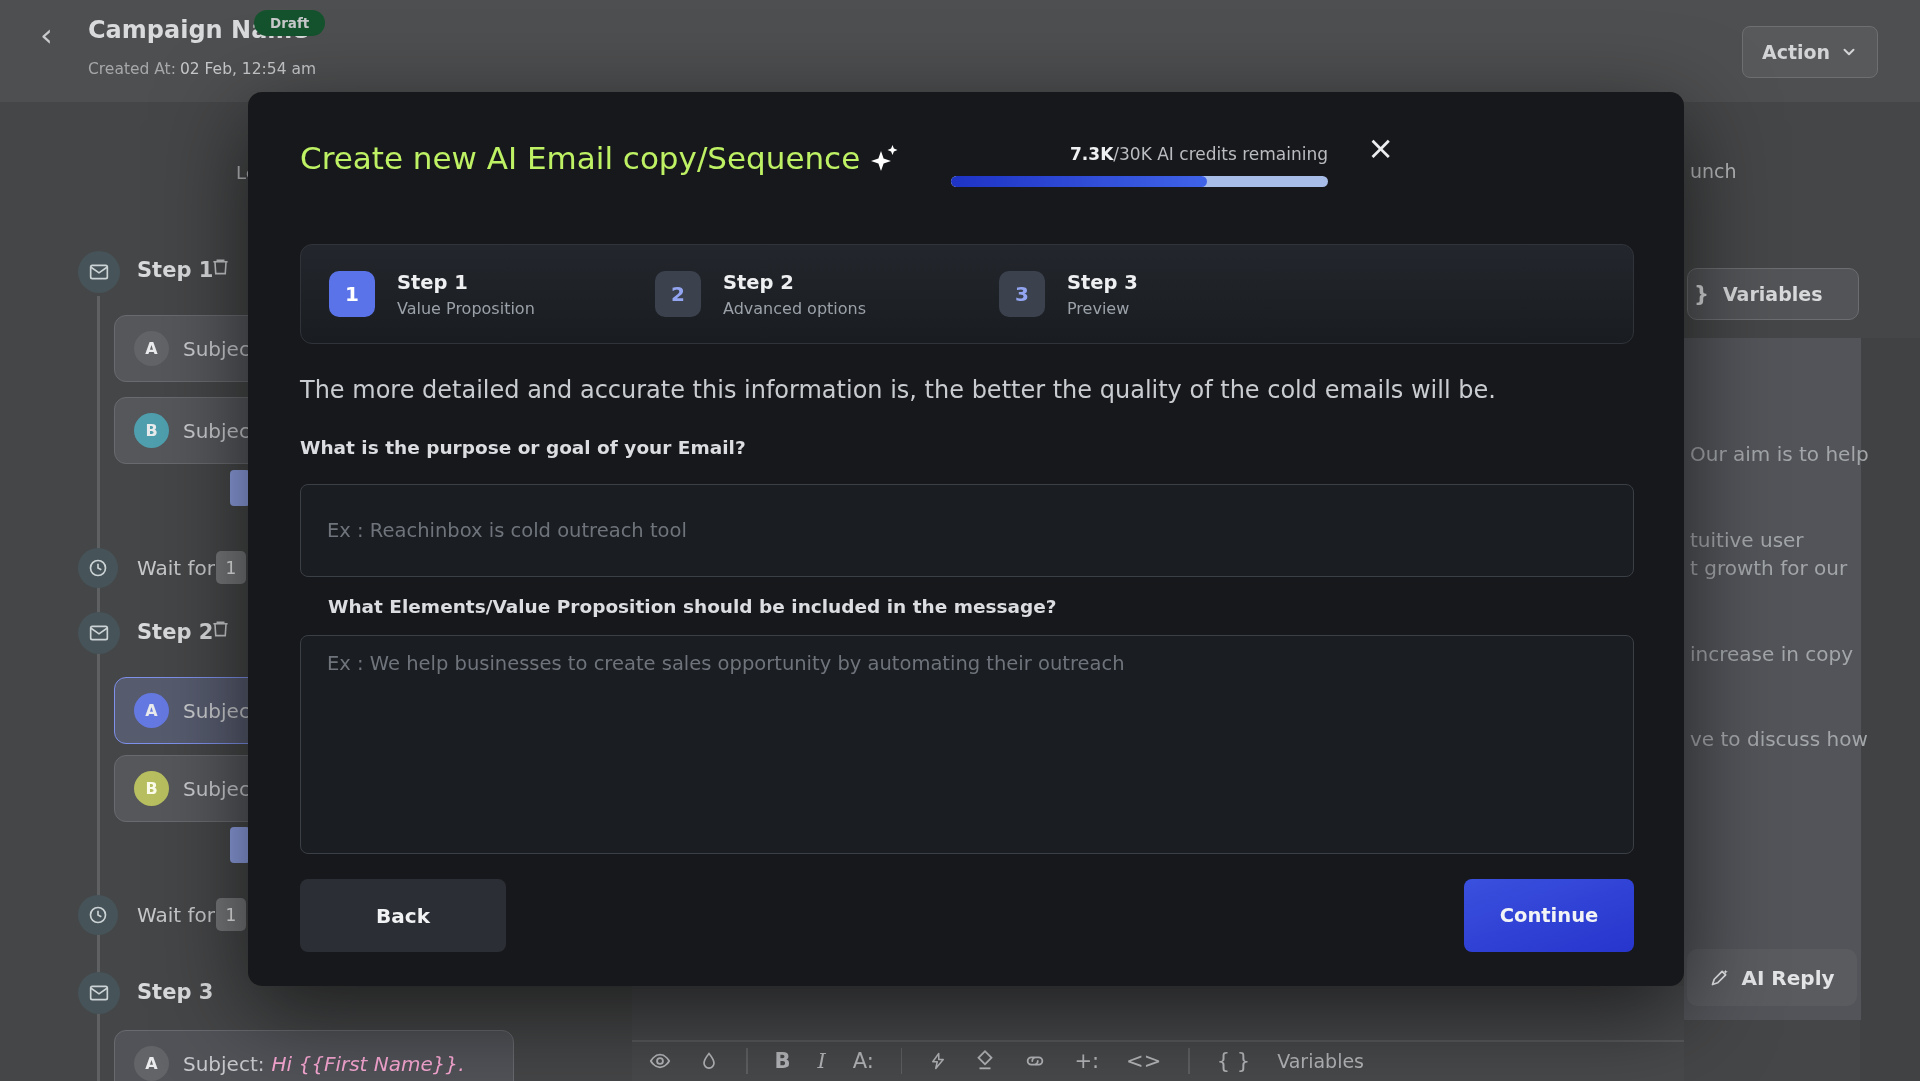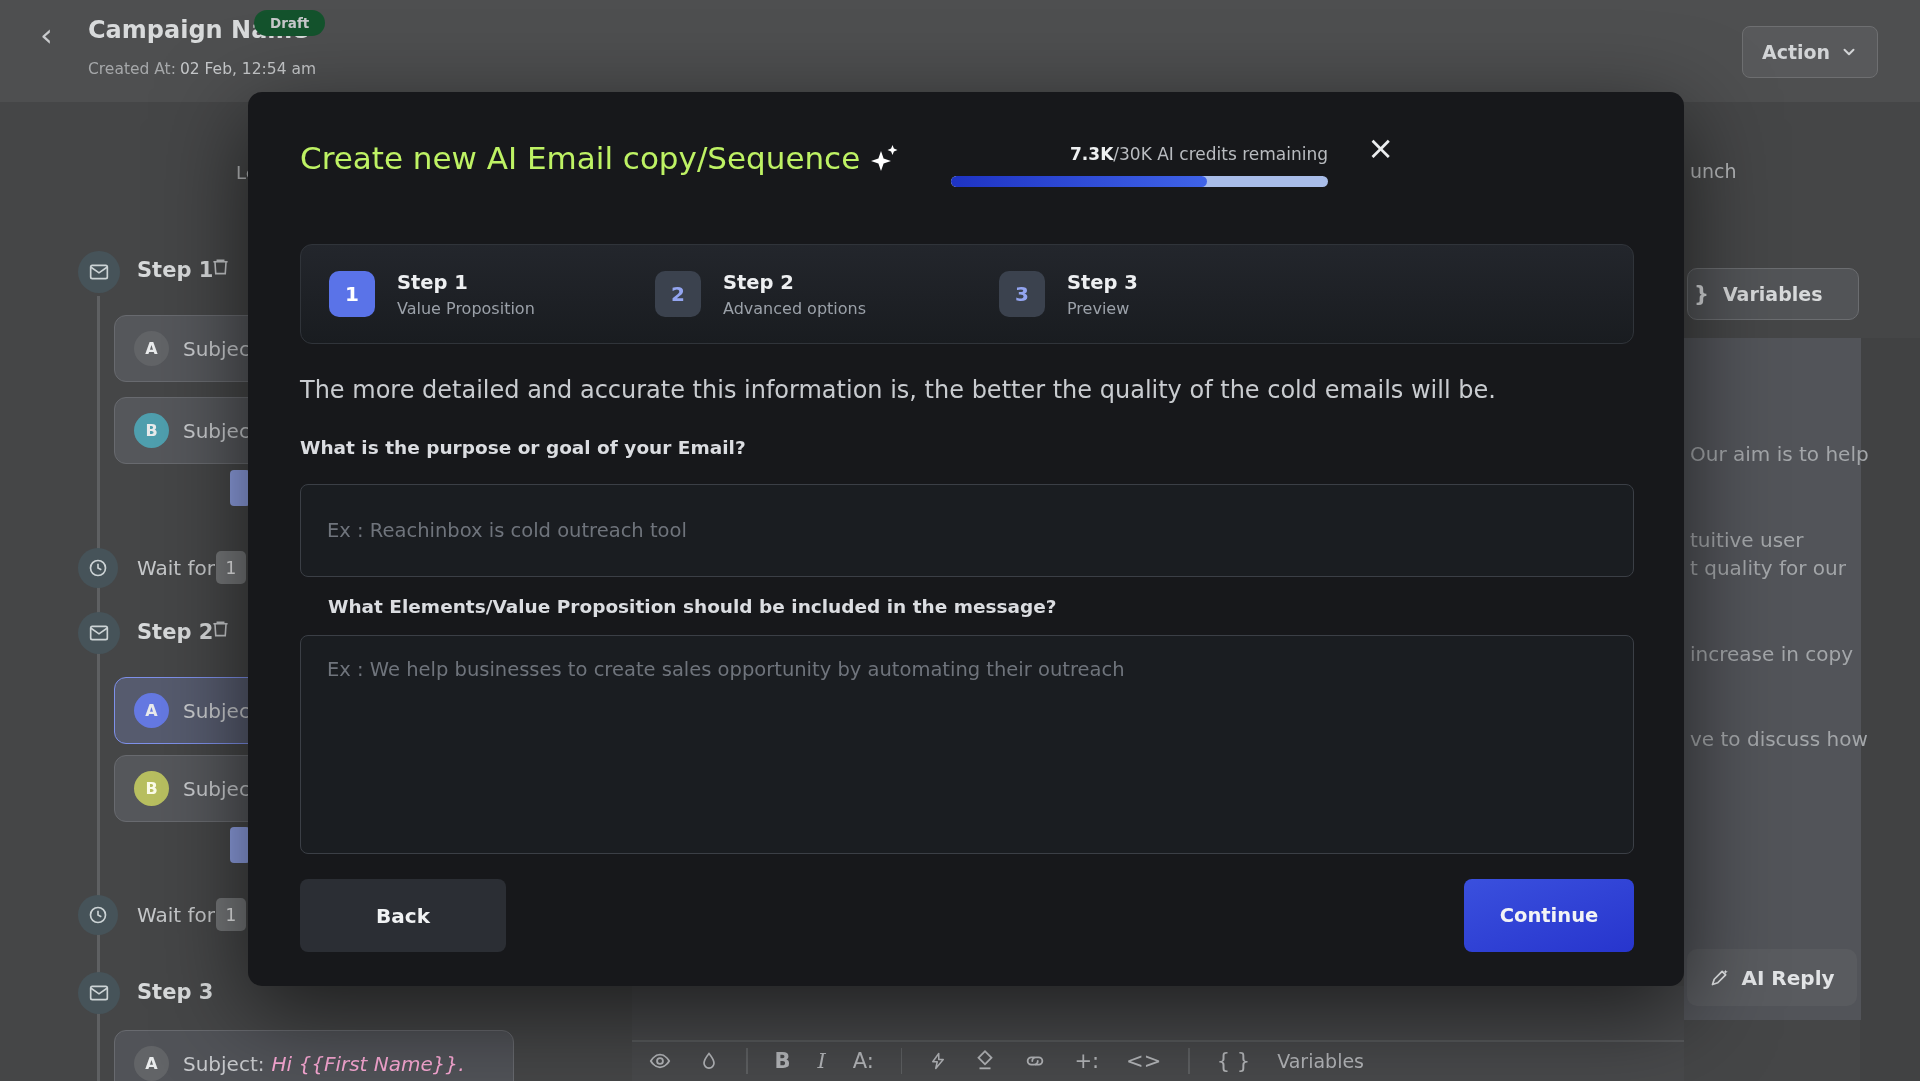--- a/index.html
+++ b/index.html
@@ -78,21 +78,21 @@
     display:flex; align-items:center; justify-content:center; font-size:20px; font-weight:700; }
   .step-cell.active .step-badge { background:#5a73e8; color:#ffffff; }
   .step-name { font-size:19.5px; font-weight:600; color:#edeff1; }
   .step-sub { font-size:16px; color:#9ba1a9; margin-top:5px; }
   .m-desc { position:absolute; left:52px; top:284px; font-size:24px; color:#c9ccd0; }
   .q-label { position:absolute; left:52px; font-size:18.5px; font-weight:700; color:#dbdde1; }
   .m-input { position:absolute; left:52px; width:1334px; background:#1a1d21; border:1px solid #3b3f46;
     border-radius:8px; color:#d5d8db; font-size:19.5px; font-family:inherit; outline:none; }
   .m-input::placeholder { color:#6f747c; }
   .in1 { top:392px; height:93px; padding:0 26px; }
-  .in2 { top:543px; height:219px; padding:22px 26px; resize:none; }
+  .in2 { top:543px; height:219px; padding:16px 26px; resize:none; }
   .back-btn { position:absolute; left:52px; top:787px; width:206px; height:73px; background:#2b2e34;
     border:none; border-radius:8px; font-size:20px; font-weight:600; color:#f0f2f3; cursor:pointer;
     font-family:inherit; }
   .continue-btn { position:absolute; left:1216px; top:787px; width:170px; height:73px; border:none;
     border-radius:8px; background:linear-gradient(160deg,#3a50de,#2735cd); font-size:19.5px;
     font-weight:600; color:#f2f3f5; cursor:pointer; font-family:inherit; }
   svg { display:block; }
 </style>
 </head>
 <body>
@@ -199,21 +199,21 @@
 <div class="right-panel"></div>
 <span class="frag" style="left:1690px; top:160px;">unch</span>
 
 <div class="vars-top-btn">
   <span class="brace">}</span>
   <span>Variables</span>
 </div>
 
 <span class="rp-frag" style="top:442px;">Our aim is to help</span>
 <span class="rp-frag" style="top:528px;">tuitive user</span>
-<span class="rp-frag" style="top:556px;">t quality for our</span>
+<span class="rp-frag" style="top:556px;">t growth for our</span>
 <span class="rp-frag" style="top:642px;">increase in copy</span>
 <span class="rp-frag" style="top:727px;">ve to discuss how</span>
 
 <div class="ai-reply-btn">
   <svg width="21" height="21" viewBox="0 0 24 24" fill="none" stroke="currentColor" stroke-width="2" stroke-linecap="round" stroke-linejoin="round">
       <path d="M4 20l2-6 9-9 4 4-9 9-6 2z"></path>
       <path d="M19 3l.7 1.8L21.5 5.5l-1.8.7L19 8l-.7-1.8L16.5 5.5l1.8-.7z" fill="currentColor" stroke="none"></path>
     </svg>
   <span>AI Reply</span>
 </div>

